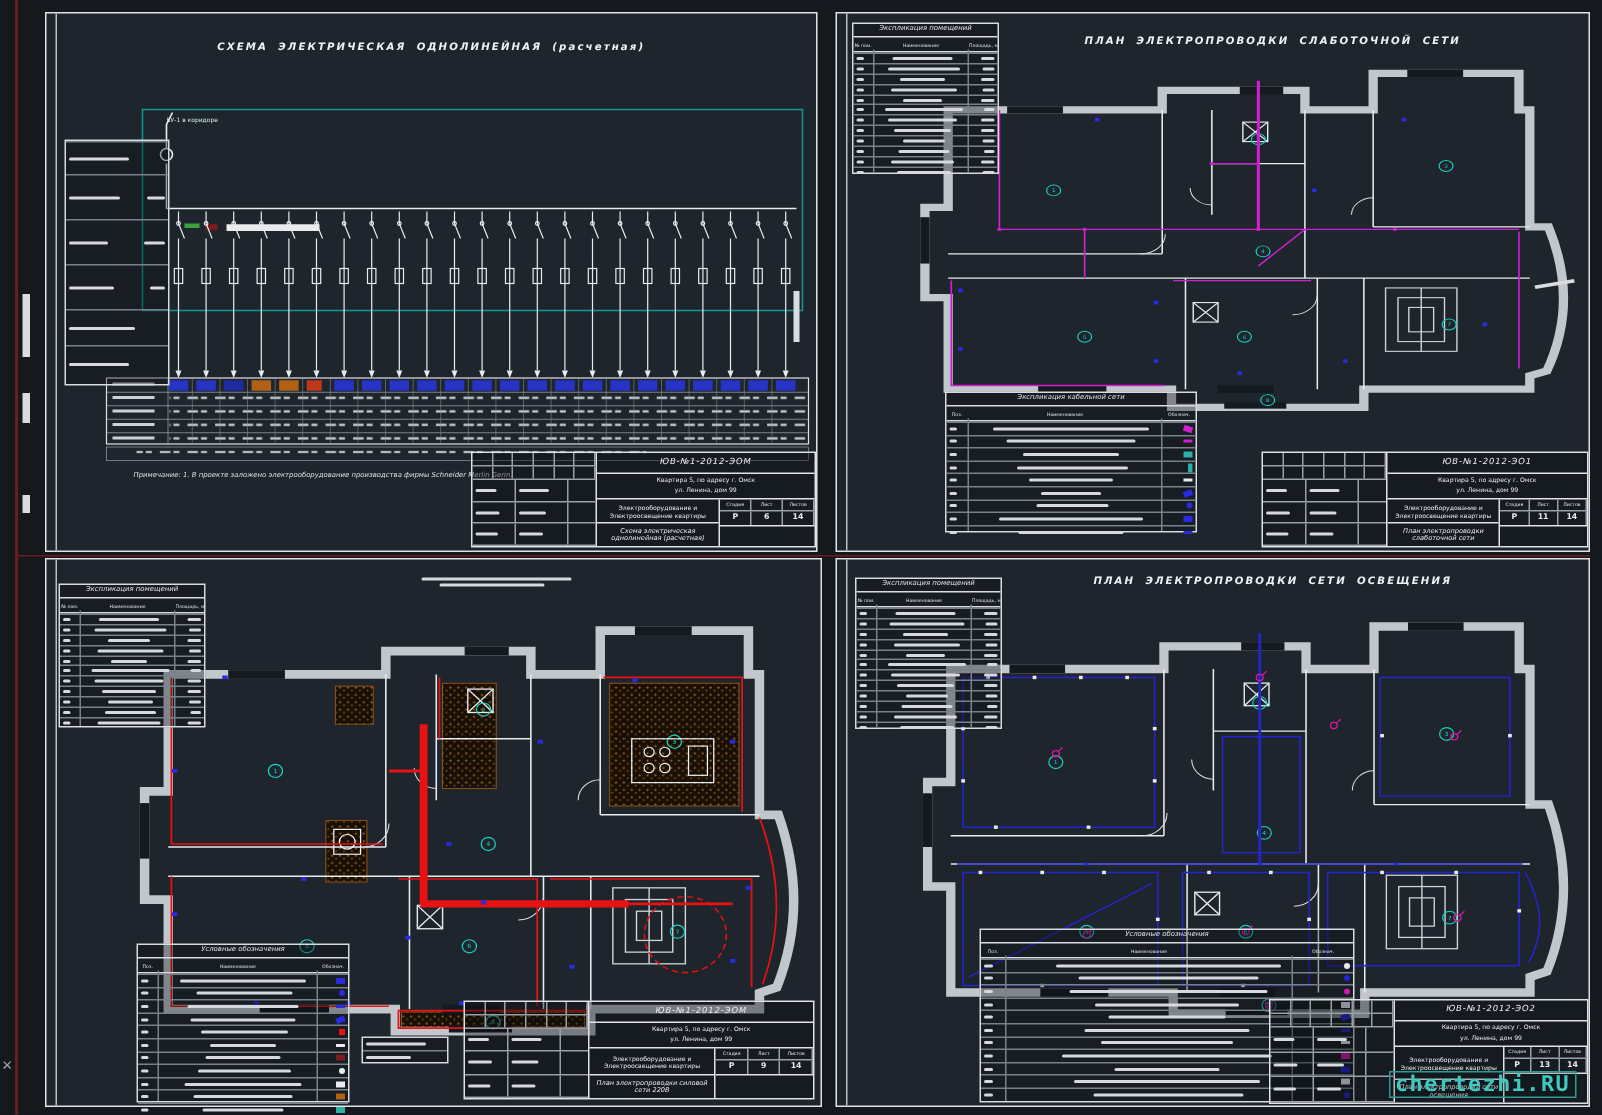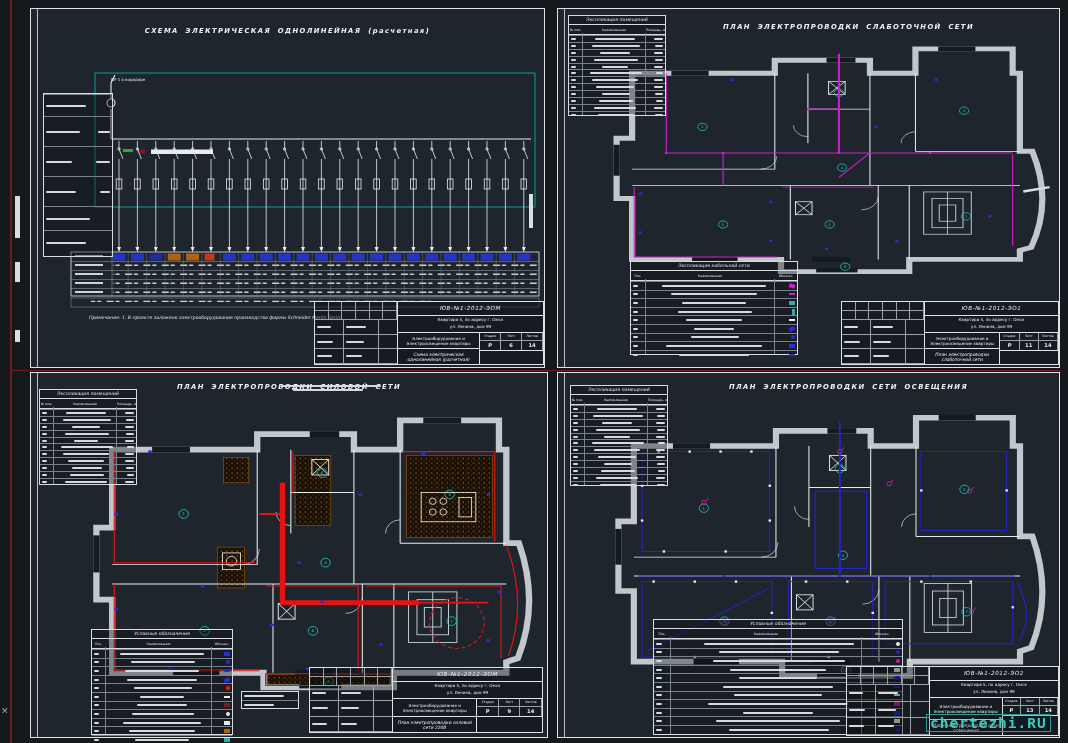--- a/index.html
+++ b/index.html
@@ -584,21 +584,20 @@
         <rect x="418.3" y="96.7" width="3.4" height="2.6"></rect>
           <rect x="356.3" y="54.7" width="3.4" height="2.6"></rect>
         <rect x="296.3" y="96.7" width="3.4" height="2.6"></rect>
           <rect x="238.3" y="166.7" width="3.4" height="2.6"></rect>
         <rect x="146.3" y="190.7" width="3.4" height="2.6"></rect>
           <rect x="96.3" y="52.7" width="3.4" height="2.6"></rect>
         <rect x="212.3" y="230.7" width="3.4" height="2.6"></rect>
           <rect x="260.3" y="206.7" width="3.4" height="2.6"></rect>
       </g>
     </svg>
-    <h2 class="stitle" style="left:0;right:0;top:10px">ПЛАН ЭЛЕКТРОПРОВОДКИ СИЛОВОЙ СЕТИ</h2>
     <s class="sm" style="position:absolute;left:250px;top:12px;width:100px"></s>
     <s class="sm" style="position:absolute;left:262px;top:16px;width:70px;height:1.5px"></s>
     <div class="dtable" style="left:8px;top:16px;width:98px;height:96px">
       <div class="dt-title">Экспликация помещений</div>
       <div class="dt-head">
           <span style="width:13px">№ пом.</span>
           <span style="flex:1">Наименование</span>
           <span style="width:19px">Площадь, м²</span>
         </div>
       <div class="dr">

